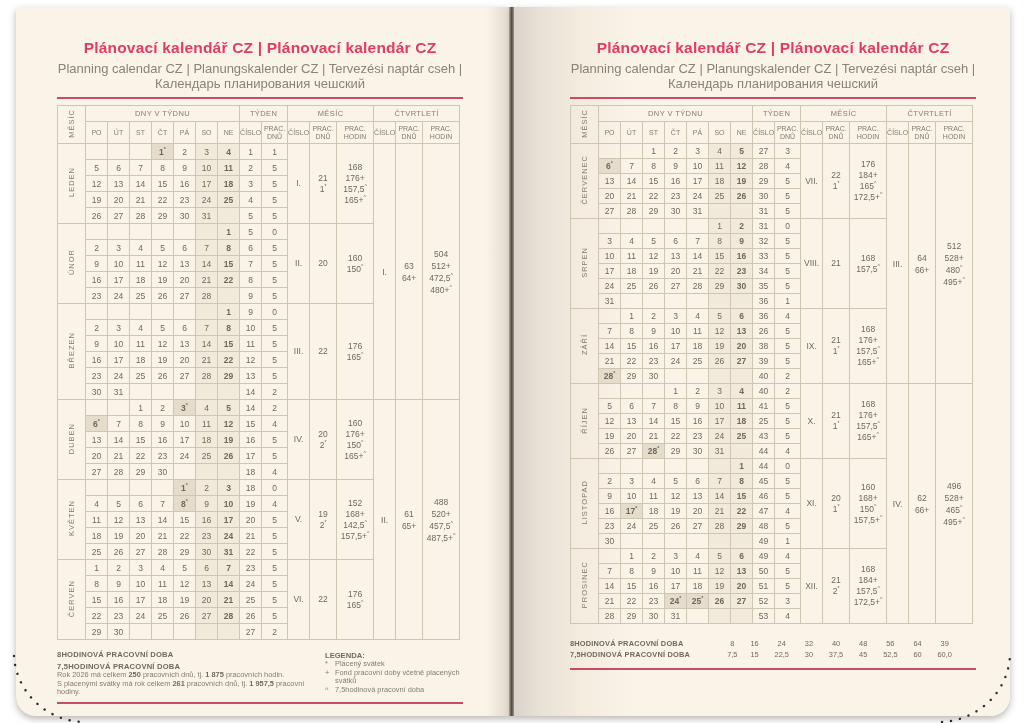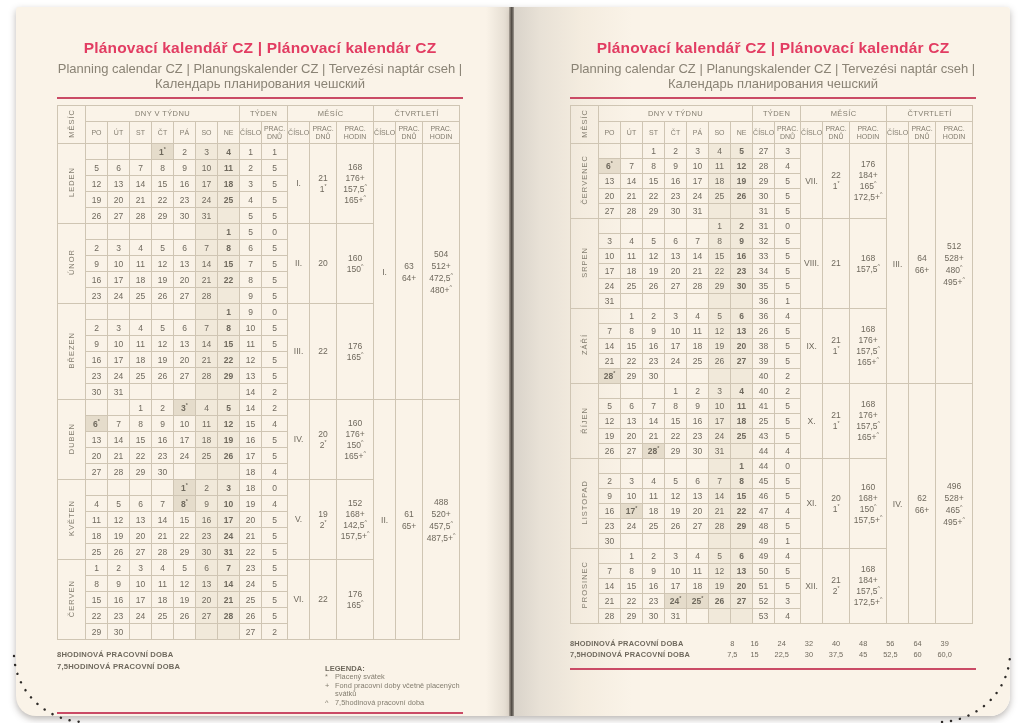--- a/index.html
+++ b/index.html
@@ -56,21 +56,21 @@
   td.mcell{font-size:8.5px;line-height:11px;color:#6f695d;}
   td.qcell{font-size:8.5px;line-height:12px;color:#6f695d;}
   sup{font-size:62%;line-height:0;vertical-align:super;}
 
   .footnotes{display:flex;margin-top:7px;}
   .fn-left{width:262px;}
   .fn-title{font-size:7.6px;font-weight:bold;color:#6f695d;letter-spacing:.2px;margin-top:3px;}
   .fn-line{font-size:7.4px;color:#837d6f;line-height:8.6px;}
   .fn-line b{color:#6f695d;}
   .legend{width:138px;padding-left:6px;}
-  .legend-title{font-size:7.6px;font-weight:bold;color:#6f695d;margin-top:17px;}
+  .legend-title{font-size:7.6px;font-weight:bold;color:#6f695d;margin-top:4px;}
   .legend-item{display:flex;font-size:7.4px;color:#837d6f;line-height:8.6px;}
   .legend-sym{width:10px;flex:none;}
   .bottom-rule{height:2px;background:var(--rule-red);margin-top:5px;}
 
   table.hours{border-collapse:collapse;margin-top:14px;width:392px;}
   table.hours td{font-size:7.4px;color:#6f695d;padding:1px 0;text-align:center;}
   table.hours td.lbl{text-align:left;width:150px;font-weight:bold;color:#6f695d;letter-spacing:.2px;}
   table.hours tr.first td{border-bottom:1px solid #6f695d;}
   .pgR .bottom-rule{margin-top:8px;}
 
@@ -504,20 +504,24 @@
                 <td class="wk">27</td>
                 <td class="wk">2</td>
               </tr>
             </tbody>
           </table>
         </div>
       <div class="footnotes">
         <div class="fn-left">
           <div class="fn-title">8HODINOVÁ PRACOVNÍ DOBA</div>
           <div class="fn-title">7,5HODINOVÁ PRACOVNÍ DOBA</div>
+          <div id="fn75">
+              <div class="fn-line">Rok 2026 má celkem <b>250</b> pracovních dnů, tj. <b>1 875</b> pracovních hodin.</div>
+              <div class="fn-line">S placenými svátky má rok celkem <b>261</b> pracovních dnů, tj. <b>1 957,5</b> pracovní hodiny.</div>
+            </div>
         </div>
         <div class="legend">
           <div class="legend-title">LEGENDA:</div>
           <div id="legend-items">
               <div class="legend-item">
                 <span class="legend-sym">*</span>
                 <span>Placený svátek</span>
               </div>
               <div class="legend-item">
                 <span class="legend-sym">+</span>

